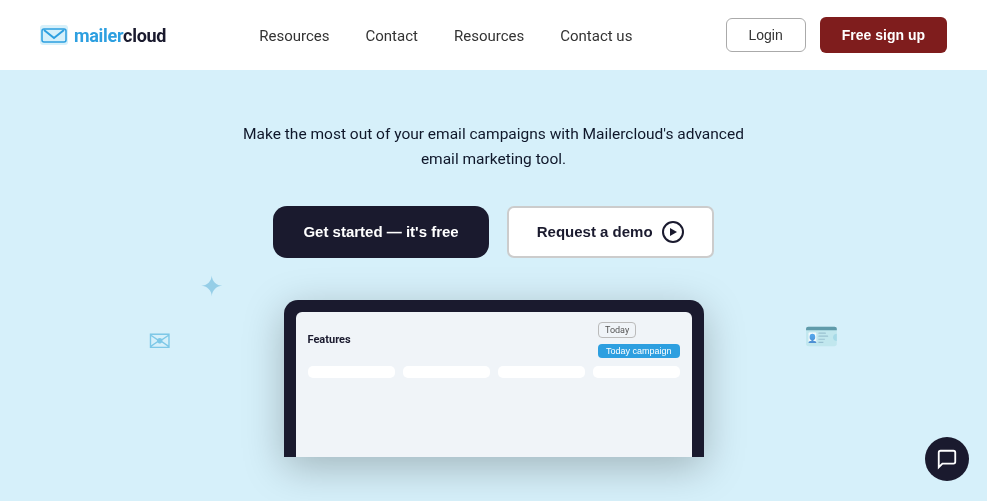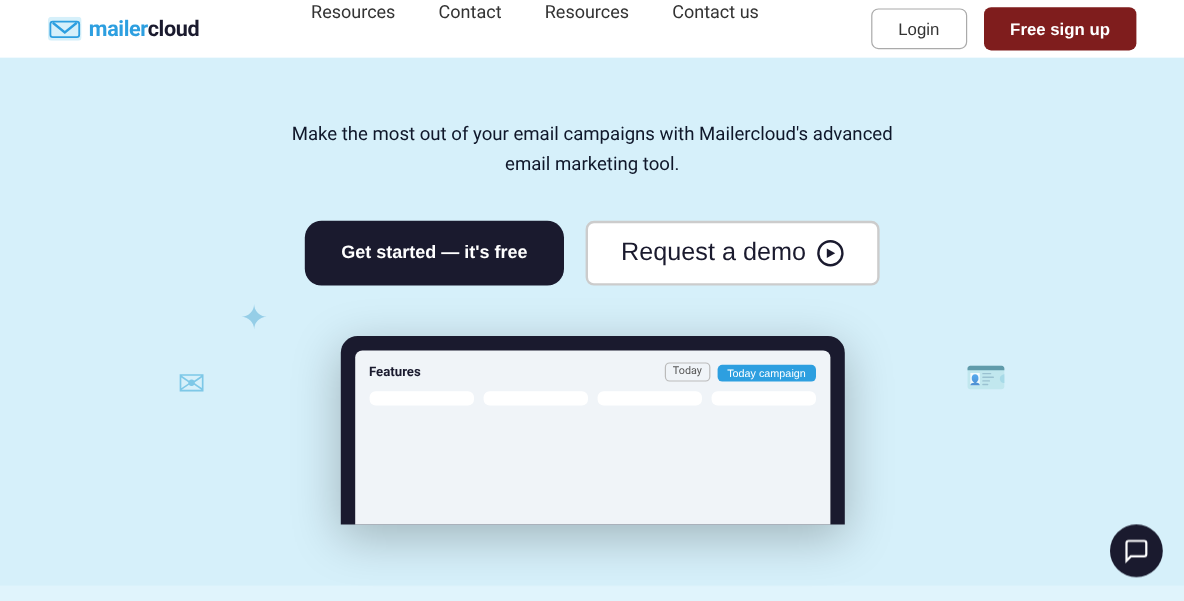--- a/index.html
+++ b/index.html
@@ -9,23 +9,24 @@
       width: 987px;
       min-height: 501px;
       overflow: hidden;
       position: relative;
     }
 
     
     nav {
       background: #fff;
       display: flex;
+      align-items: center;
       justify-content: space-between;
       padding: 0 40px;
-      height: 48px;
+      height: 70px;
       position: relative;
       z-index: 10;
     }
     .logo {
       display: flex;
       align-items: center;
       gap: 6px;
     }
     .logo-icon {
       width: 28px;
@@ -127,22 +128,22 @@
       font-size: 15px;
       font-weight: 600;
       cursor: pointer;
     }
     .btn-demo {
       background: #fff;
       color: #1a1a2e;
       border: 2px solid #ccc;
       padding: 13px 28px;
       border-radius: 7px;
-      font-size: 21px;
-      font-weight: 400;
+      font-size: 15px;
+      font-weight: 700;
       cursor: pointer;
       display: flex;
       align-items: center;
       gap: 9px;
     }
     .play-icon {
       width: 22px;
       height: 22px;
       border-radius: 50%;
       border: 2px solid #1a1a2e;
@@ -217,21 +218,22 @@
       margin-bottom: 8px;
     }
     .dash-title {
       font-size: 11px;
       font-weight: 700;
       color: #1a1a2e;
     }
     .dash-controls {
       display: flex;
       gap: 6px;
-      align-items: flex-end;
+      align-items: flex-start;
+      flex-direction: column;
     }
     .dash-today {
       font-size: 9px;
       border: 1px solid #bbb;
       border-radius: 4px;
       padding: 2px 6px;
       color: #555;
     }
     .dash-create-btn {
       font-size: 9px;

